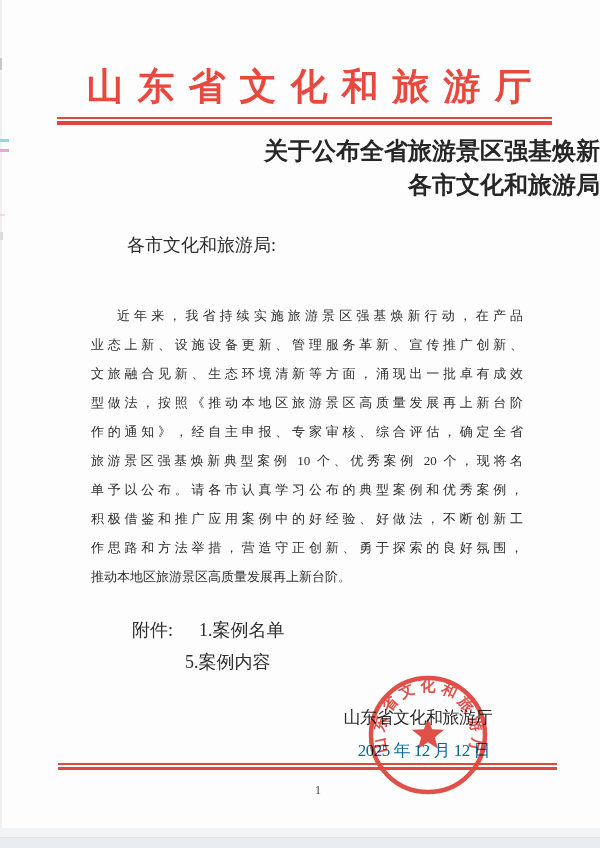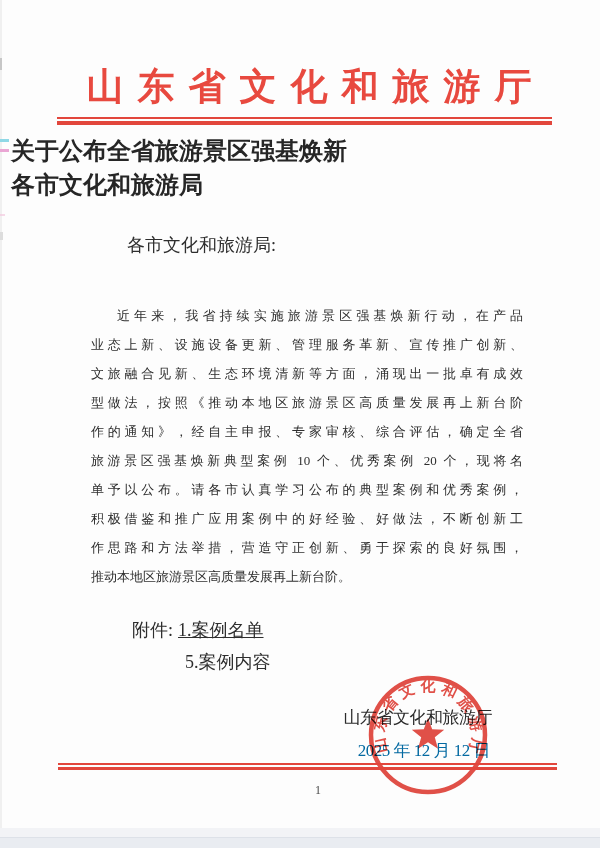--- a/index.html
+++ b/index.html
@@ -35,21 +35,21 @@
   }
   .head-rule{
     position:absolute;top:117px;left:57px;width:495px;
     height:2px;
     border-top:2px solid #e2463c;
     border-bottom:4px solid #e2463c;
   }
   
   .doc-title{
     position:absolute;top:134px;left:11px;right:0;
-    text-align:left;
+    text-align:right;
     font-size:24px;line-height:34px;font-weight:700;
     color:#262626;margin:0;
   }
   
   .salutation{
     position:absolute;top:231px;left:92px;
     font-size:18px;line-height:29px;color:#2e2e2e;
     white-space:nowrap;
     margin-left:35px;
   }
@@ -62,21 +62,21 @@
     text-align:justify;text-align-last:justify;
     white-space:nowrap;
   }
   .doc-line:first-child{text-indent:2em;}
   .doc-line:last-child{text-align-last:left;}
   
   .attach-line1{
     position:absolute;top:616px;left:132px;
     font-size:18px;line-height:29px;color:#2e2e2e;white-space:nowrap;
   }
-  .attach-line1 .attach-item{margin-left:5px;text-decoration:underline;}
+  .attach-line1 .attach-item{margin-left:26px;}
   .attach-line2{
     position:absolute;top:648px;left:185px;
     font-size:18px;line-height:29px;color:#2e2e2e;white-space:nowrap;
   }
   
   .sig-org{
     position:absolute;top:706px;right:108px;
     font-size:17px;line-height:24px;color:#2b2b2b;
     letter-spacing:-0.5px;white-space:nowrap;z-index:3;
   }

